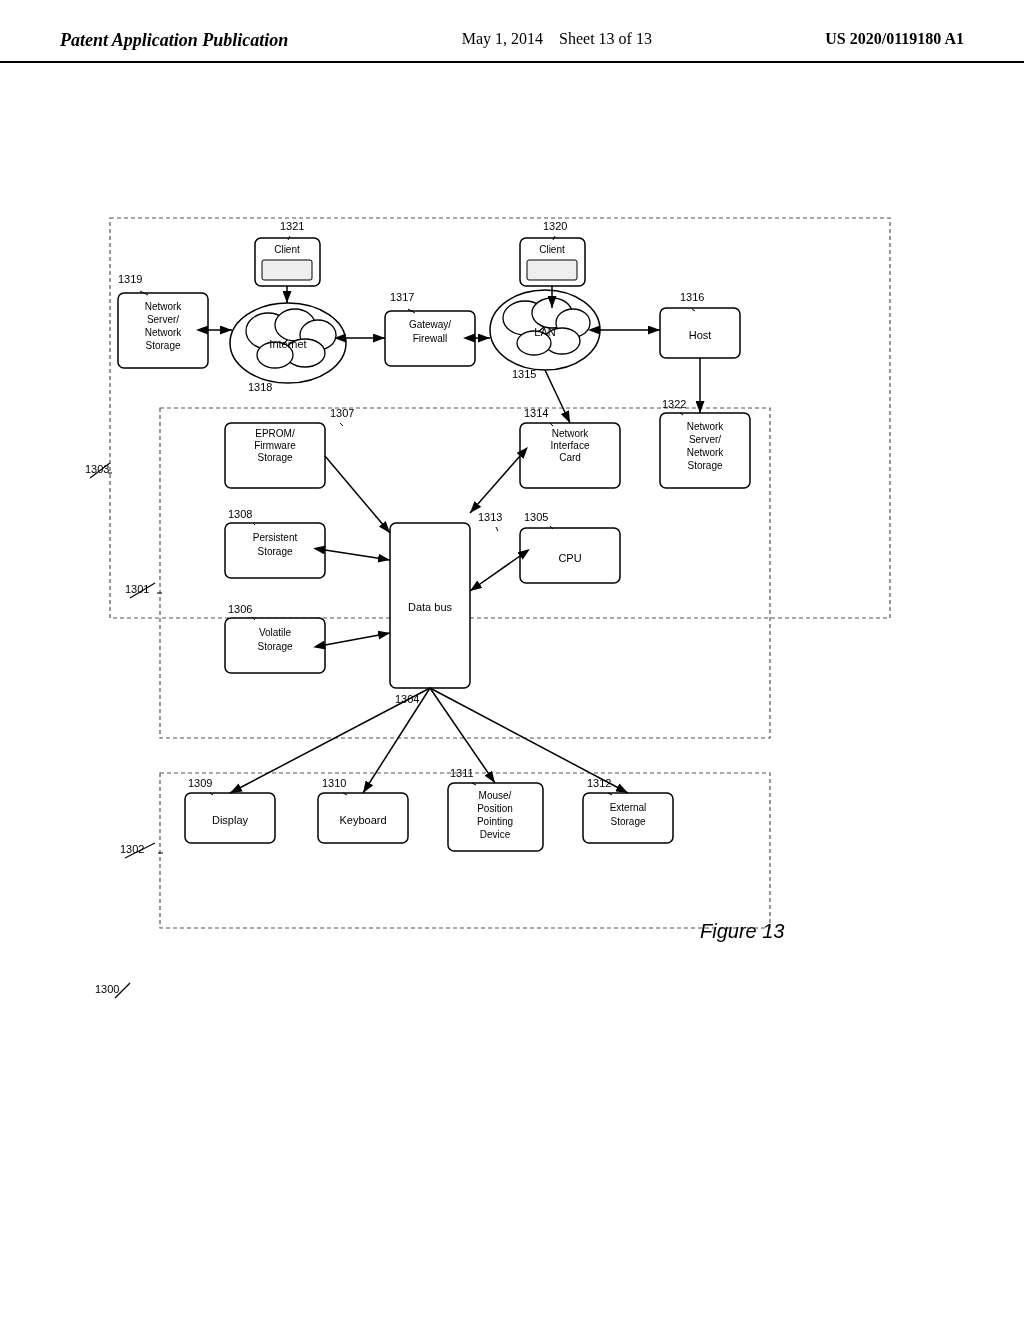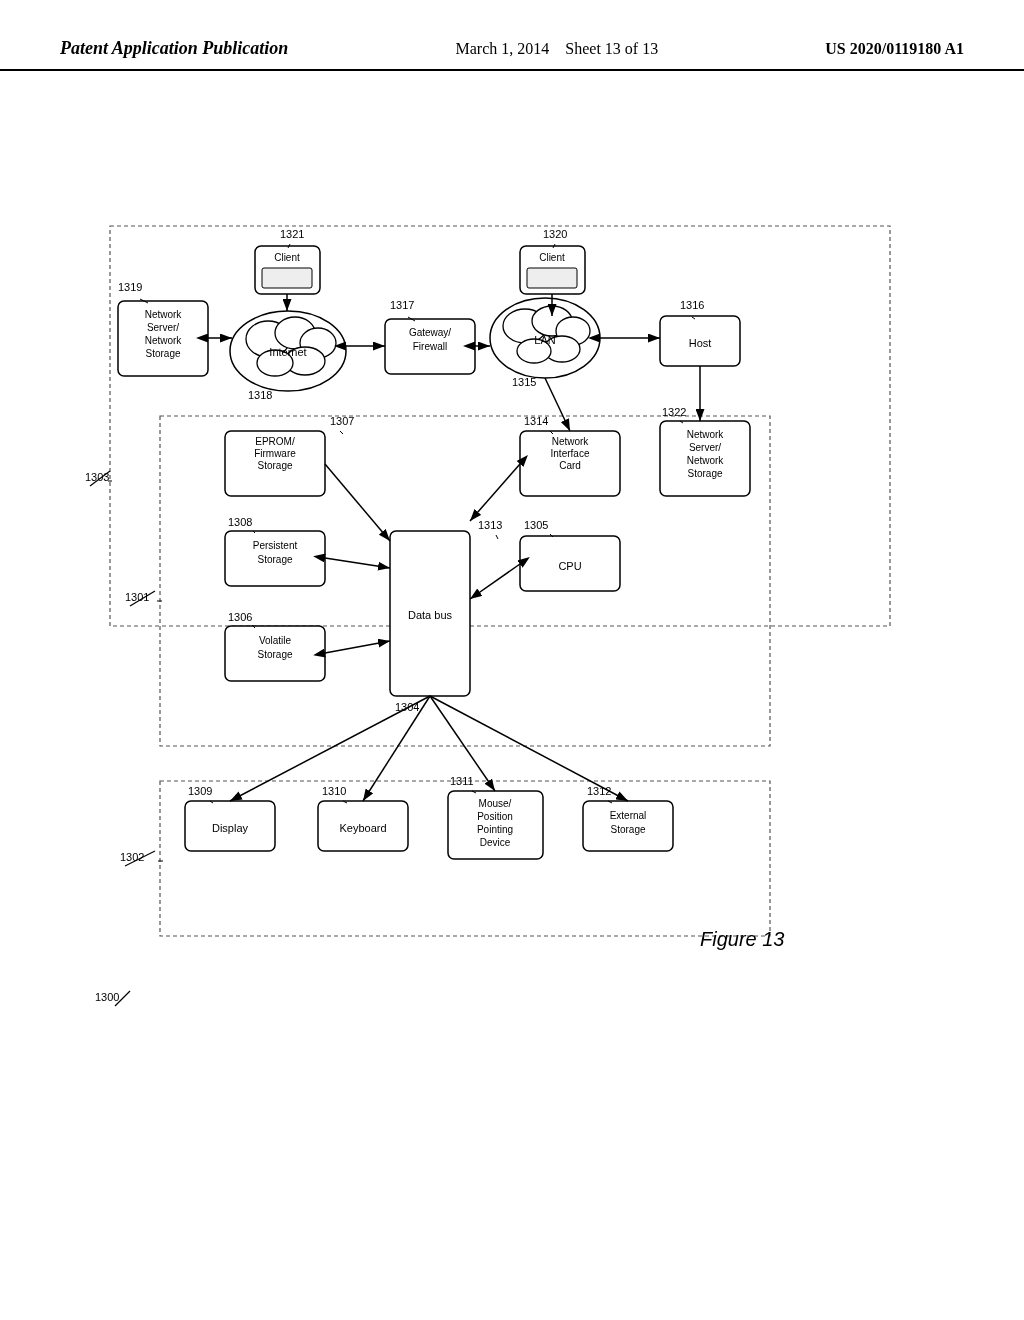--- a/index.html
+++ b/index.html
@@ -9,24 +9,23 @@
       background: #fff;
       font-family: 'Times New Roman', Times, serif;
       position: relative;
       overflow: hidden;
     }
 
     
     .header {
       display: flex;
       justify-content: space-between;
-      align-items: center;
+      align-items: flex-start;
       padding: 30px 60px 10px 60px;
       border-bottom: 2px solid #000;
-      margin-top: 8px;
     }
     .header-left {
       font-weight: bold;
       font-size: 18px;
       font-style: italic;
     }
     .header-center {
       font-size: 16px;
       text-align: center;
     }
@@ -91,21 +90,21 @@
       stroke-width: 1.2;
       stroke-dasharray: 4,3;
     }
   </style>
 </head>
 <body>
 
 <div class="header">
   <div class="header-left">Patent Application Publication</div>
   <div class="header-center">
-    <span>March 1, 2014</span>&nbsp;&nbsp;&nbsp;
+    <span>May 1, 2014</span>&nbsp;&nbsp;&nbsp;
     <span>Sheet 13 of 13</span>
   </div>
   <div class="header-right">US 2020/0119180 A1</div>
 </div>
 
 <div class="diagram-area">
 <svg viewBox="0 0 1024 1240" xmlns="http://www.w3.org/2000/svg">
   <defs>
     <marker id="arrowhead" markerWidth="8" markerHeight="6" refX="8" refY="3" orient="auto">
       <polygon points="0 0, 8 3, 0 6" fill="#000"></polygon>

